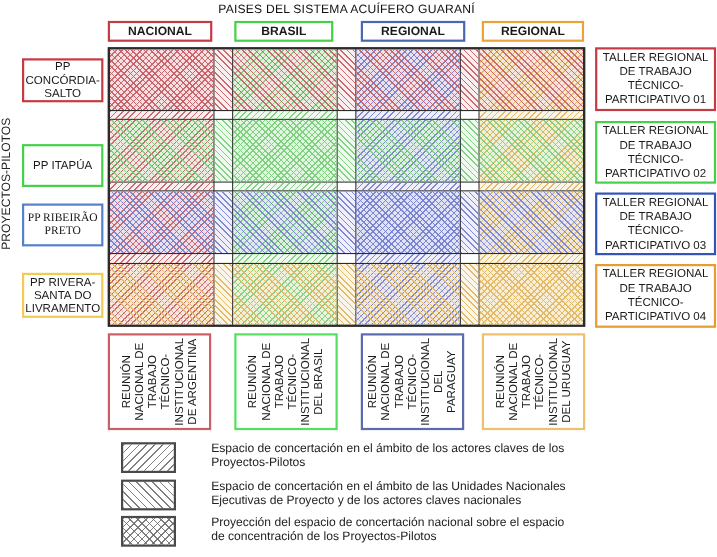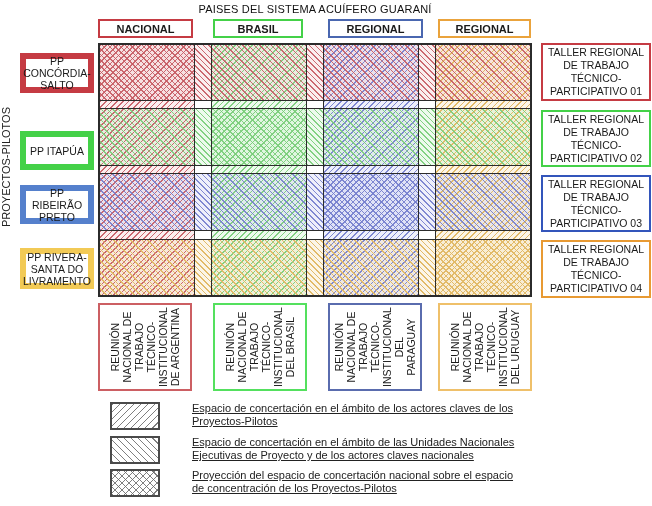--- a/index.html
+++ b/index.html
@@ -19,21 +19,21 @@
     font-size:11px;font-weight:bold;
   }
   .matrix{
     left:98px;top:43px;width:434px;height:254px;
     border:2px solid #2b2b2b;background:#2b2b2b;
     display:grid;grid-template-columns:94px 16px 94px 16px 94px 16px 94px;
     grid-template-rows:55px 7px 56px 7px 56px 8px 55px;grid-gap:1px;
   }
   .matrix > div{background-color:#fff;}
   .pp-box{
-    left:20px;width:74px;border:6px solid #0c4a6e;background:#fff;
+    left:20px;width:74px;border:2px solid #0c4a6e;background:#fff;
     display:flex;align-items:center;justify-content:center;text-align:center;
     font-size:10.5px;line-height:12px;white-space:pre-line;
   }
   .axis-label{
     left:-58px;top:160px;width:130px;height:14px;text-align:center;
     transform:rotate(-90deg);font-size:11px;color:#222;
   }
   .taller-box{
     left:541px;width:110px;border:2px solid #999;background:#fff;
     display:flex;align-items:center;justify-content:center;text-align:center;
@@ -55,21 +55,21 @@
   }
   .hatch-diag-down{ 
     background-image:repeating-linear-gradient(45deg, rgba(105,105,105,.85) 0px, rgba(105,105,105,.85) 1px, transparent 1px, transparent 5px);
   }
   .hatch-cross{
     background-image:
       repeating-linear-gradient(135deg, rgba(105,105,105,.85) 0px, rgba(105,105,105,.85) 1px, transparent 1px, transparent 5px),
       repeating-linear-gradient(45deg, rgba(105,105,105,.85) 0px, rgba(105,105,105,.85) 1px, transparent 1px, transparent 5px);
   }
   .legend-text{
-    left:192px;width:460px;font-size:11px;line-height:13px;white-space:pre-line;color:#222;text-decoration:underline;
+    left:192px;width:460px;font-size:11px;line-height:13px;white-space:pre-line;color:#222;
   }
 </style>
 </head>
 <body>
 
 <div class="abs title">PAISES DEL SISTEMA ACUÍFERO GUARANÍ</div>
 
 <div class="abs hdr-box" style="left: 98px; width: 95px; border-color: rgb(197, 59, 67);">NACIONAL</div>
 <div class="abs hdr-box" style="left: 213px; width: 90px; border-color: rgb(68, 209, 72);">BRASIL</div>
 <div class="abs hdr-box" style="left: 328px; width: 95px; border-color: rgb(74, 103, 176);">REGIONAL</div>
@@ -126,21 +126,21 @@
     <div style="background-image: repeating-linear-gradient(45deg, rgb(226, 186, 104) 0px, rgb(226, 186, 104) 1px, transparent 1px, transparent 4px), linear-gradient(rgba(238, 210, 150, 0.22), rgba(238, 210, 150, 0.22));"></div>
     <div style="background-image: repeating-linear-gradient(45deg, rgb(226, 186, 104) 0px, rgb(226, 186, 104) 1px, transparent 1px, transparent 4px), repeating-linear-gradient(135deg, rgb(226, 186, 104) 0px, rgb(226, 186, 104) 1px, transparent 1px, transparent 4px), linear-gradient(rgba(238, 210, 150, 0.22), rgba(238, 210, 150, 0.22)), linear-gradient(rgba(238, 210, 150, 0.22), rgba(238, 210, 150, 0.22));"></div>
   </div>
 
 <div class="abs axis-label">PROYECTOS-PILOTOS</div>
 
 <div class="abs pp-box" style="top: 53px; height: 40px; border-color: rgb(197, 59, 67);">PP
 CONCÓRDIA-
 SALTO</div>
 <div class="abs pp-box" style="top: 131px; height: 39px; border-color: rgb(68, 209, 72);">PP ITAPÚA</div>
-<div class="abs pp-box" style="top: 185px; height: 39px; border-color: rgb(85, 128, 204);">PP RIBEIRÃO
+<div class="abs pp-box" style="top: 185px; height: 39px; border-color: rgb(85, 128, 204); font-family: Liberation Serif, serif;">PP RIBEIRÃO
 PRETO</div>
 <div class="abs pp-box" style="top: 248px; height: 41px; border-color: rgb(242, 202, 86);">PP RIVERA-
 SANTA DO
 LIVRAMENTO</div>
 
 <div class="abs taller-box" style="top: 43px; height: 58px; border-color: rgb(197, 59, 67);">TALLER REGIONAL
 DE TRABAJO
 TÉCNICO-
 PARTICIPATIVO 01</div>
 <div class="abs taller-box" style="top: 110px; height: 57px; border-color: rgb(68, 209, 72);">TALLER REGIONAL

